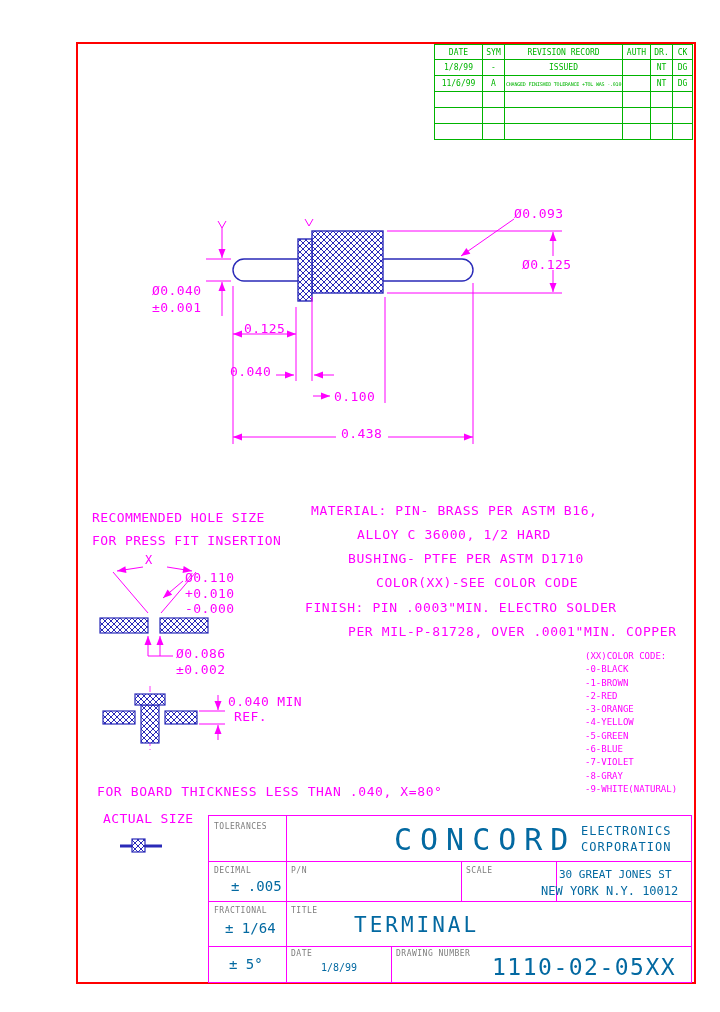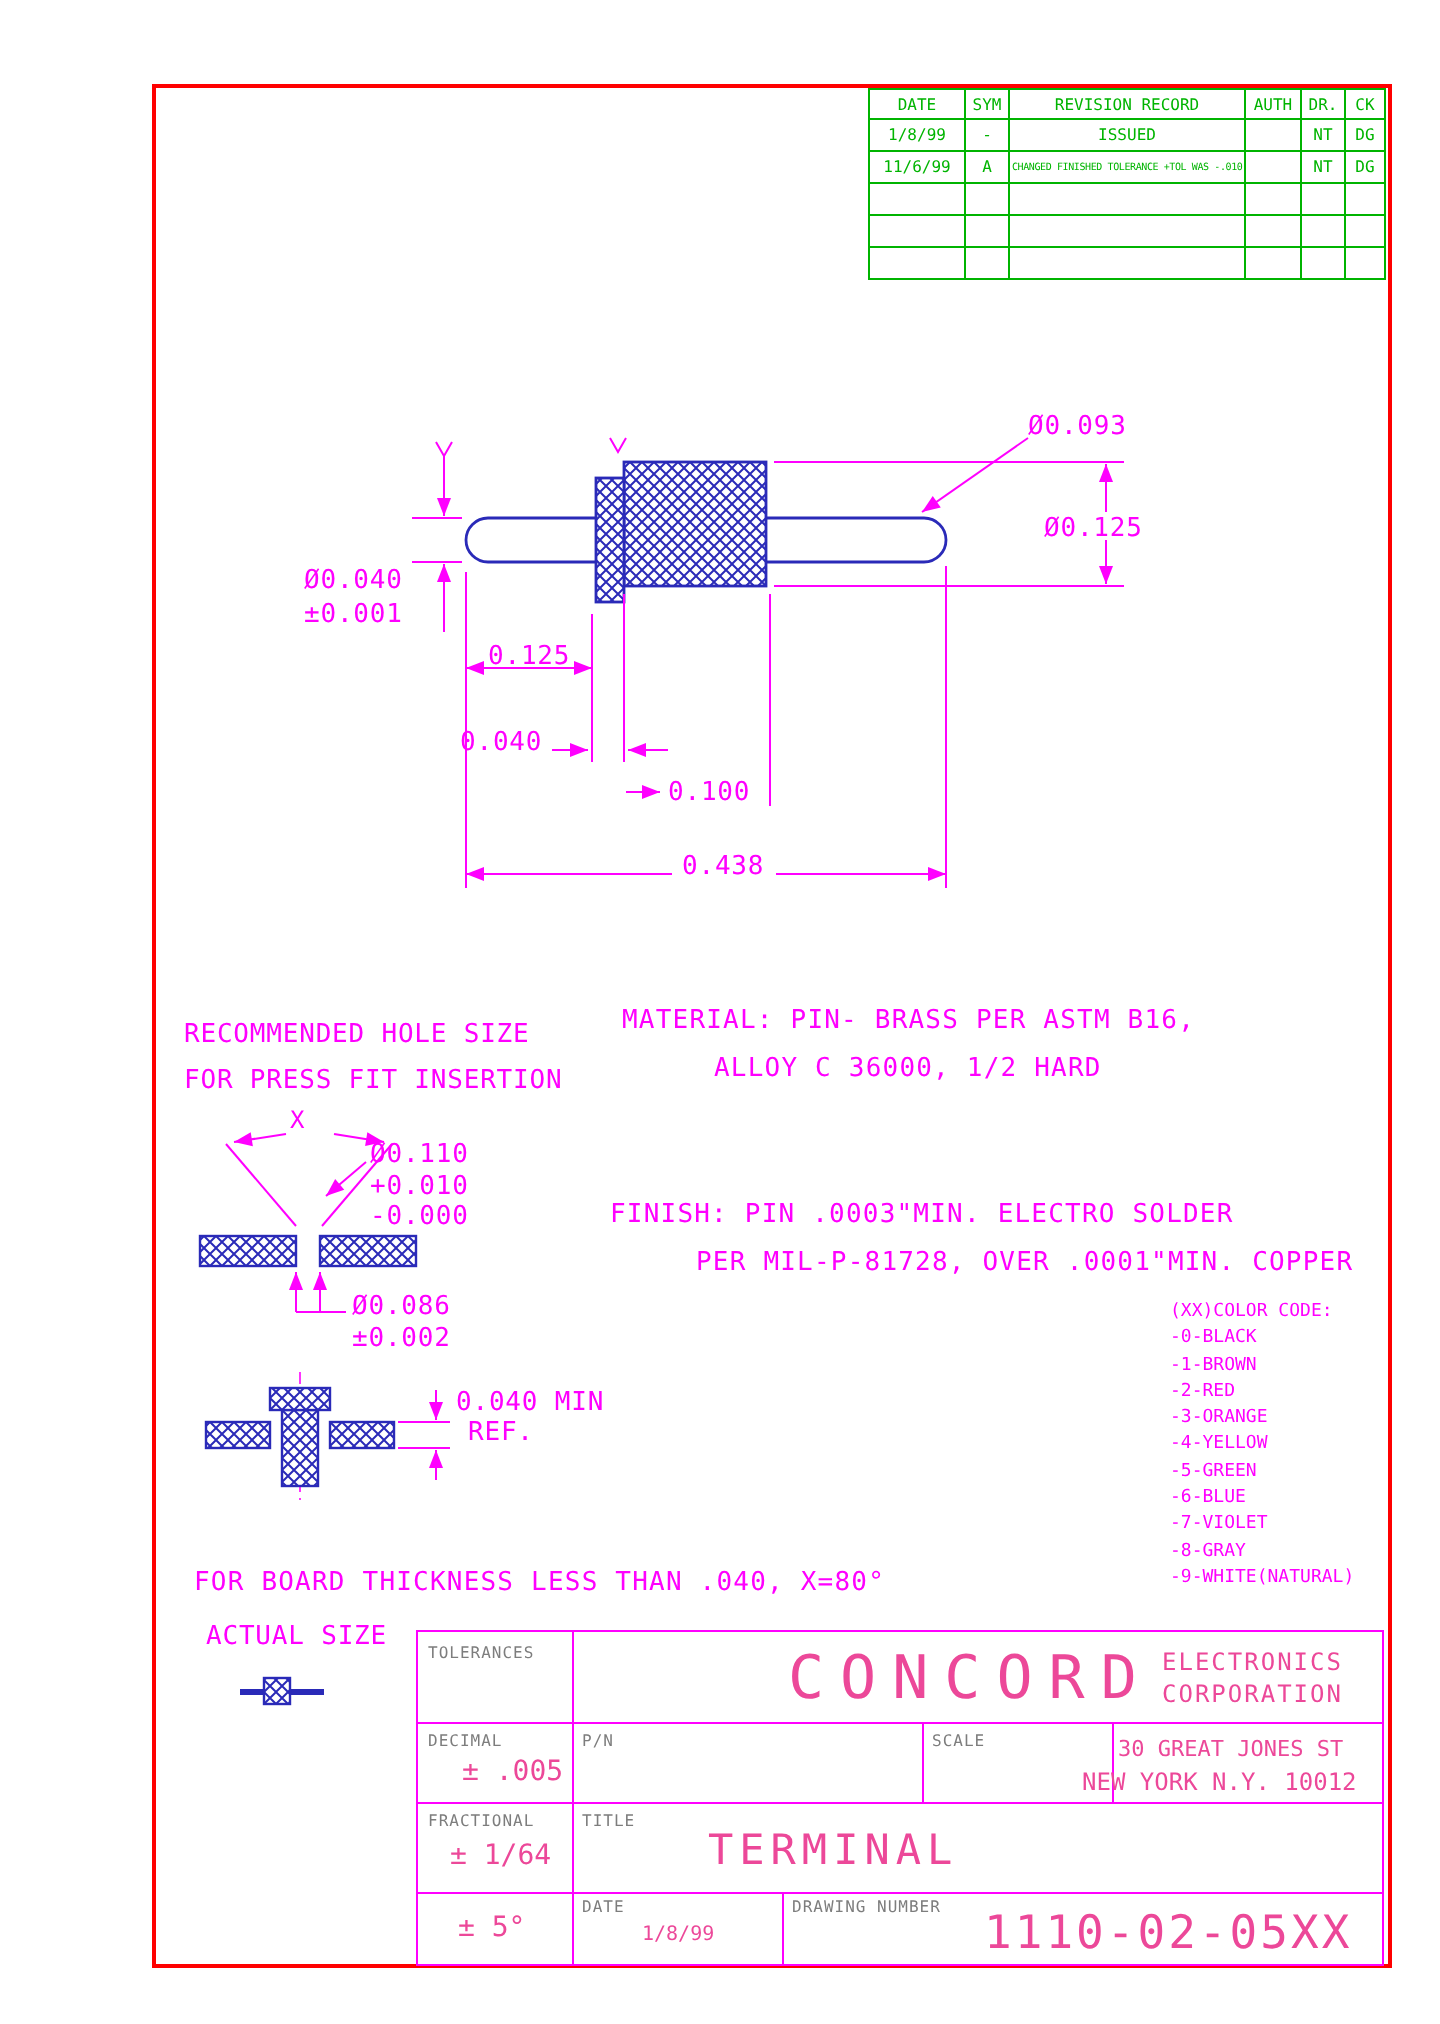--- a/index.html
+++ b/index.html
@@ -18,21 +18,21 @@
        white-space:nowrap;font-weight:normal;height:15px;}
   .rev thead th{height:14px;}
   .rev .tiny{font-size:5px;letter-spacing:-0.2px;}
   
   .ccode{position:absolute;left:585px;top:650px;color:#ff00ff;font-size:9px;line-height:13.3px;}
   
   .tb{position:absolute;left:208px;top:815px;width:484px;height:168px;
       border:1px solid #ff00ff;box-sizing:border-box;color:#7d7d7d;}
   .tb .ln{position:absolute;background:#ff00ff;}
   .tb .lab{position:absolute;font-size:8px;letter-spacing:0.5px;color:#7d7d7d;white-space:nowrap;}
-  .tb .val{position:absolute;color:#ec4899;white-space:nowrap;}
+  .tb .val{position:absolute;color:#0369a1;white-space:nowrap;}
 </style>
 </head>
 <body>
 
 <div class="page">
 
   <div class="sheet-border"></div>
 
   <svg class="gfx" width="720" height="1012" viewBox="0 0 720 1012">
     <defs>
@@ -185,20 +185,22 @@
   <div class="t s13" style="left:185px;top:570px">Ø0.110</div>
   <div class="t s13" style="left:185px;top:586px">+0.010</div>
   <div class="t s13" style="left:185px;top:601px">-0.000</div>
   <div class="t s13" style="left:176px;top:646px">Ø0.086</div>
   <div class="t s13" style="left:176px;top:662px">±0.002</div>
   <div class="t s13" style="left:228px;top:694px">0.040 MIN</div>
   <div class="t s13" style="left:234px;top:709px">REF.</div>
 
   <div class="t note" style="left:311px;top:503px">MATERIAL: PIN- BRASS PER ASTM B16,</div>
   <div class="t note" style="left:357px;top:527px">ALLOY C 36000, 1/2 HARD</div>
+  <div class="t note" style="left:348px;top:551px">BUSHING- PTFE PER ASTM D1710</div>
+  <div class="t note" style="left:376px;top:575px">COLOR(XX)-SEE COLOR CODE</div>
   <div class="t note" style="left:305px;top:600px">FINISH: PIN .0003"MIN. ELECTRO SOLDER</div>
   <div class="t note" style="left:348px;top:624px">PER MIL-P-81728, OVER .0001"MIN. COPPER</div>
   <div class="t note" style="left:97px;top:784px">FOR BOARD THICKNESS LESS THAN .040, X=80°</div>
   <div class="t s13" style="left:103px;top:811px">ACTUAL SIZE</div>
 
   <div class="ccode">
     <div>(XX)COLOR CODE:</div>
     <div>-0-BLACK</div>
     <div>-1-BROWN</div>
     <div>-2-RED</div>

